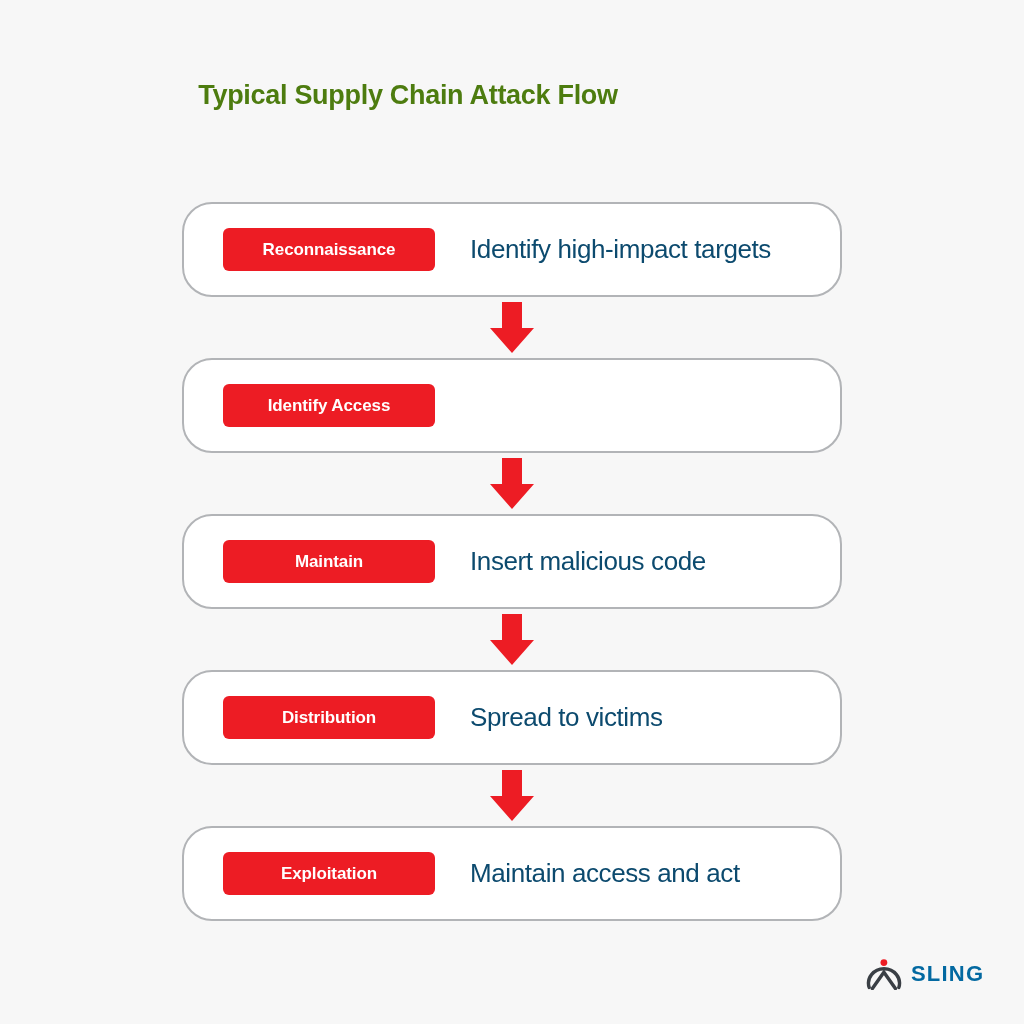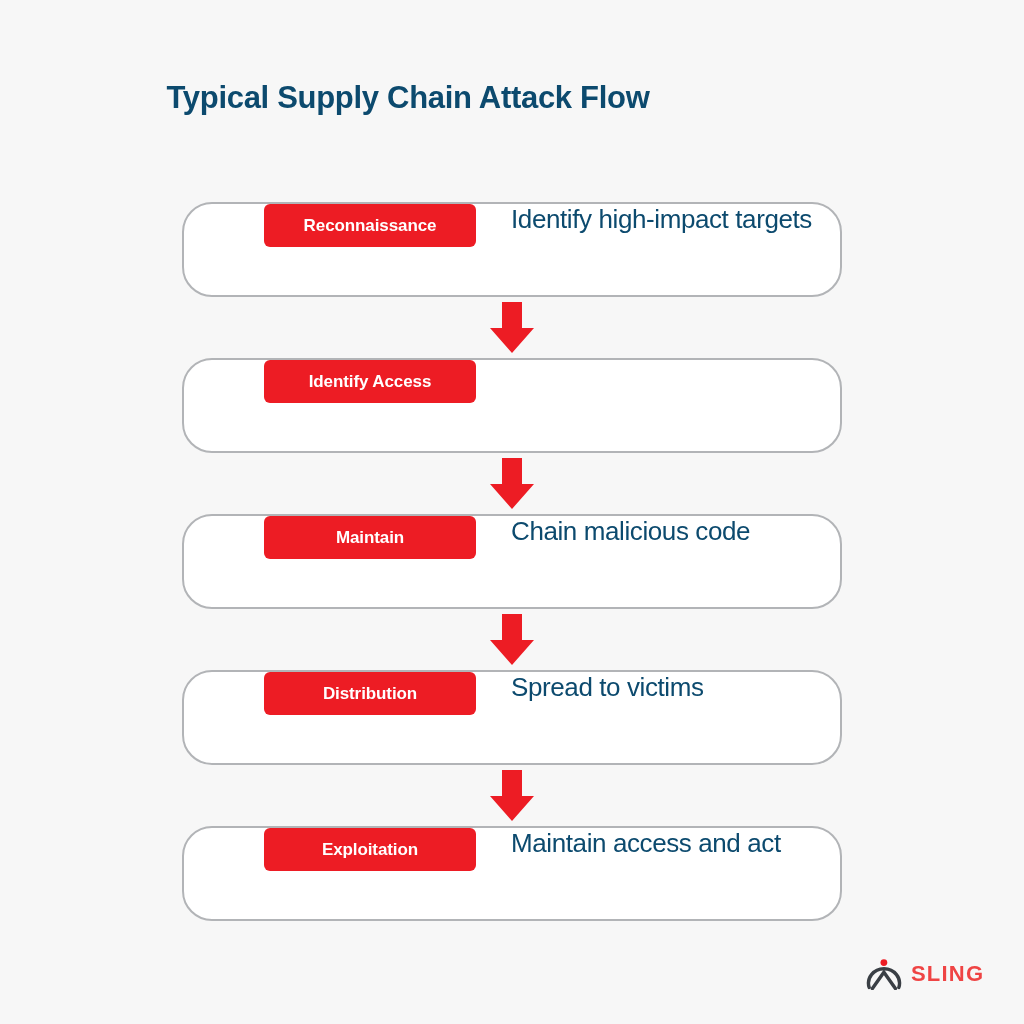--- a/index.html
+++ b/index.html
@@ -23,24 +23,24 @@
     background: #f7f7f7;
   }
 
   
   .title {
     position: absolute;
     top: 80px;
     left: 0;
     width: 816px;
     text-align: center;
-    font-size: 31px;
+    font-size: 27px;
     font-weight: bold;
     letter-spacing: -0.3px;
-    color: #0c4a6e;
+    color: #4d7c0f;
     font-family: "Liberation Sans", sans-serif;
   }
 
   
   .flow {
     position: absolute;
     top: 202px;
     left: 182px;
     width: 660px;
   }
@@ -51,22 +51,21 @@
 
   
   .card {
     position: relative;
     width: 660px;
     height: 95px;
     background: #ffffff;
     border: 2.5px solid #b2b4b7;
     border-radius: 30px;
     display: flex;
-    align-items: flex-start;
-    padding-left: 41px;
+    align-items: center;
   }
 
   .badge {
     margin-left: 39px;
     width: 212px;
     height: 43px;
     background: #ed1c24;
     border-radius: 6px;
     display: flex;
     align-items: center;
@@ -112,21 +111,21 @@
     display: flex;
     align-items: center;
     gap: 9px;
   }
 
   .logo-mark { display: block; }
 
   .logo-text {
     font-size: 22px;
     font-weight: bold;
-    color: #ef4444;
+    color: #0369a1;
     letter-spacing: 1.2px;
     font-family: "Liberation Sans", sans-serif;
   }
 </style>
 </head>
 <body>
 
 <div class="page">
 
   <h1 class="title">Typical Supply Chain Attack Flow</h1>
@@ -160,21 +159,21 @@
       <svg width="44" height="51" viewBox="0 0 44 51">
         <path d="M12 0 H32 V26 H44 L22 51 L0 26 H12 Z" fill="#ed1c24"></path>
       </svg>
     </div>
 
     <div class="step-wrap">
       <div class="card">
         <div class="badge">
           <span class="badge-label">Maintain</span>
         </div>
-        <div class="desc">Chain malicious code</div>
+        <div class="desc">Insert malicious code</div>
       </div>
     </div>
 
     <div class="arrow">
       <svg width="44" height="51" viewBox="0 0 44 51">
         <path d="M12 0 H32 V26 H44 L22 51 L0 26 H12 Z" fill="#ed1c24"></path>
       </svg>
     </div>
 
     <div class="step-wrap">

